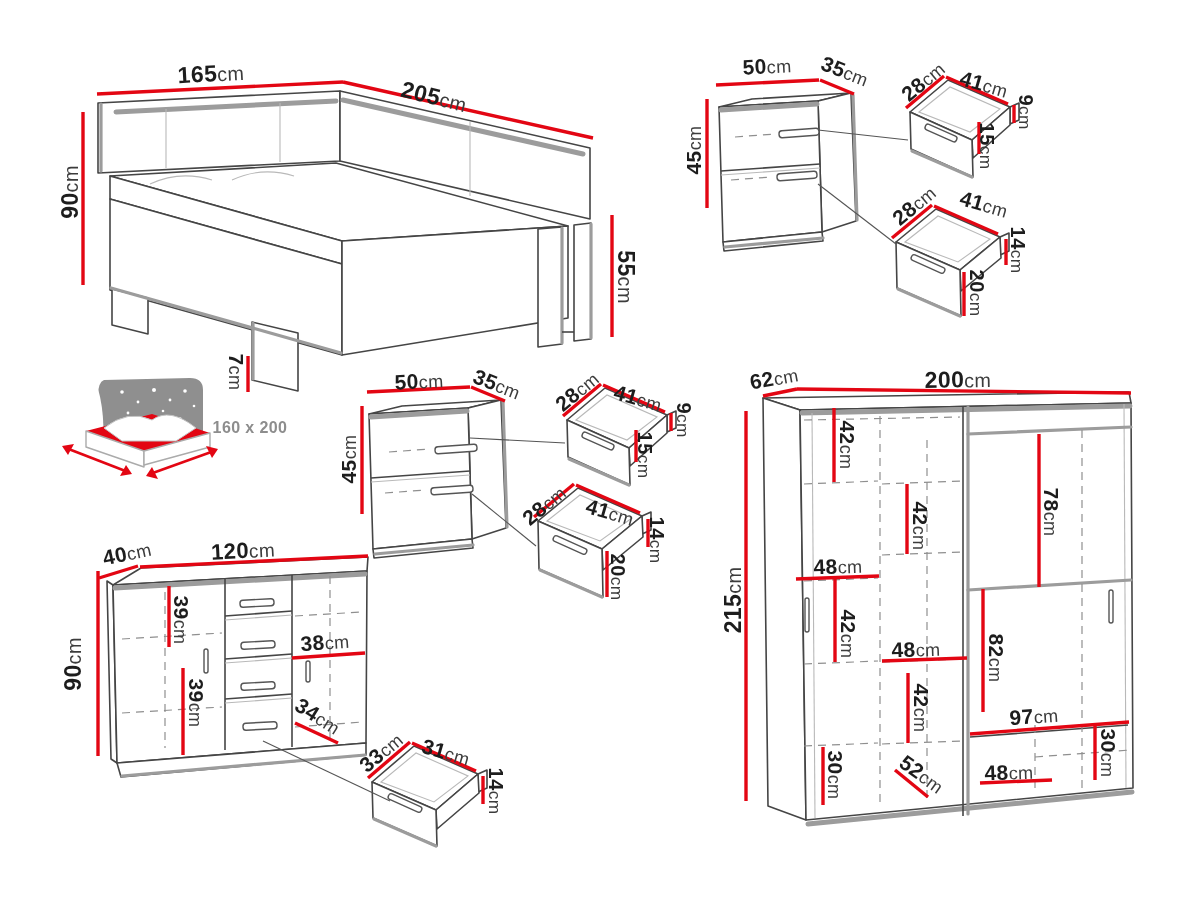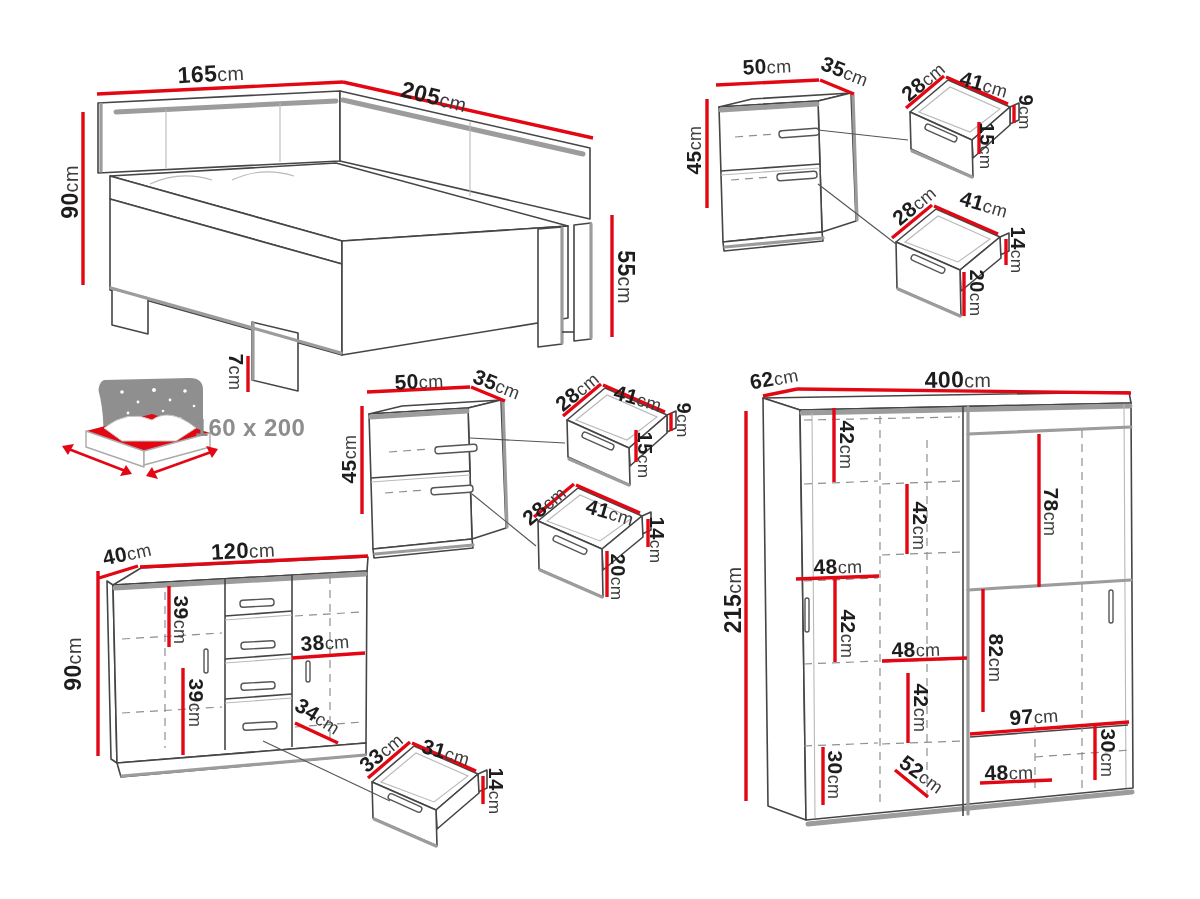--- a/index.html
+++ b/index.html
@@ -293,21 +293,21 @@
     <path class="rd" d="M983,589 L983,712"></path>
     <path class="rd" d="M970,734 L1129,722"></path>
     <path class="rd" d="M1095,725 L1095,780"></path>
     <path class="rd" d="M823,747 L823,805"></path>
     <path class="rd" d="M895,770 L928,797"></path>
     <path class="rd" d="M980,783 L1052,780"></path>
   </g>
 </svg>
 
 <div id="dim-labels">
-  <div class="dim-label muted caption" style="left:250px;top:428px;font-size:24px;">160 x 200</div>
+  <div class="dim-label muted caption" style="left:250px;top:428px;font-size:16px;">160 x 200</div>
 <div class="dim-label" style="left: 211px; top: 74px; font-size: 23px; transform: translate(-50%, -50%) rotate(-3deg);"><span class="num">165</span><span class="unit">cm</span></div>
       <div class="dim-label" style="left: 434px; top: 97px; font-size: 23px; transform: translate(-50%, -50%) rotate(14deg);"><span class="num">205</span><span class="unit">cm</span></div>
       <div class="dim-label" style="left: 70px; top: 192px; font-size: 23px; transform: translate(-50%, -50%) rotate(-90deg);"><span class="num">90</span><span class="unit">cm</span></div>
       <div class="dim-label" style="left: 625px; top: 277px; font-size: 23px; transform: translate(-50%, -50%) rotate(90deg);"><span class="num">55</span><span class="unit">cm</span></div>
       <div class="dim-label" style="left: 236px; top: 372px; font-size: 21px; transform: translate(-50%, -50%) rotate(90deg);"><span class="num">7</span><span class="unit">cm</span></div>
       <div class="dim-label" style="left: 767px; top: 66px; font-size: 21px; transform: translate(-50%, -50%) rotate(-3deg);"><span class="num">50</span><span class="unit">cm</span></div>
       <div class="dim-label" style="left: 845px; top: 71px; font-size: 21px; transform: translate(-50%, -50%) rotate(21deg);"><span class="num">35</span><span class="unit">cm</span></div>
       <div class="dim-label" style="left: 694px; top: 150px; font-size: 21px; transform: translate(-50%, -50%) rotate(-90deg);"><span class="num">45</span><span class="unit">cm</span></div>
       <div class="dim-label" style="left: 923px; top: 81px; font-size: 21px; transform: translate(-50%, -50%) rotate(-40deg);"><span class="num">28</span><span class="unit">cm</span></div>
       <div class="dim-label" style="left: 984px; top: 84px; font-size: 21px; transform: translate(-50%, -50%) rotate(16deg);"><span class="num">41</span><span class="unit">cm</span></div>
@@ -332,21 +332,21 @@
       <div class="dim-label" style="left: 243px; top: 551px; font-size: 22px; transform: translate(-50%, -50%) rotate(-3deg);"><span class="num">120</span><span class="unit">cm</span></div>
       <div class="dim-label" style="left: 73px; top: 664px; font-size: 23px; transform: translate(-50%, -50%) rotate(-90deg);"><span class="num">90</span><span class="unit">cm</span></div>
       <div class="dim-label" style="left: 181px; top: 620px; font-size: 21px; transform: translate(-50%, -50%) rotate(90deg);"><span class="num">39</span><span class="unit">cm</span></div>
       <div class="dim-label" style="left: 196px; top: 703px; font-size: 21px; transform: translate(-50%, -50%) rotate(90deg);"><span class="num">39</span><span class="unit">cm</span></div>
       <div class="dim-label" style="left: 325px; top: 642px; font-size: 21px; transform: translate(-50%, -50%) rotate(-4deg);"><span class="num">38</span><span class="unit">cm</span></div>
       <div class="dim-label" style="left: 318px; top: 716px; font-size: 21px; transform: translate(-50%, -50%) rotate(32deg);"><span class="num">34</span><span class="unit">cm</span></div>
       <div class="dim-label" style="left: 381px; top: 752px; font-size: 21px; transform: translate(-50%, -50%) rotate(-40deg);"><span class="num">33</span><span class="unit">cm</span></div>
       <div class="dim-label" style="left: 446px; top: 752px; font-size: 21px; transform: translate(-50%, -50%) rotate(16deg);"><span class="num">31</span><span class="unit">cm</span></div>
       <div class="dim-label" style="left: 496px; top: 791px; font-size: 20px; transform: translate(-50%, -50%) rotate(90deg);"><span class="num">14</span><span class="unit">cm</span></div>
       <div class="dim-label" style="left: 774px; top: 378px; font-size: 21px; transform: translate(-50%, -50%) rotate(-10deg);"><span class="num">62</span><span class="unit">cm</span></div>
-      <div class="dim-label" style="left: 958px; top: 380px; font-size: 23px; transform: translate(-50%, -50%) rotate(-1deg);"><span class="num">400</span><span class="unit">cm</span></div>
+      <div class="dim-label" style="left: 958px; top: 380px; font-size: 23px; transform: translate(-50%, -50%) rotate(-1deg);"><span class="num">200</span><span class="unit">cm</span></div>
       <div class="dim-label" style="left: 733px; top: 600px; font-size: 23px; transform: translate(-50%, -50%) rotate(-90deg);"><span class="num">215</span><span class="unit">cm</span></div>
       <div class="dim-label" style="left: 847px; top: 445px; font-size: 21px; transform: translate(-50%, -50%) rotate(90deg);"><span class="num">42</span><span class="unit">cm</span></div>
       <div class="dim-label" style="left: 920px; top: 526px; font-size: 21px; transform: translate(-50%, -50%) rotate(90deg);"><span class="num">42</span><span class="unit">cm</span></div>
       <div class="dim-label" style="left: 1051px; top: 512px; font-size: 21px; transform: translate(-50%, -50%) rotate(90deg);"><span class="num">78</span><span class="unit">cm</span></div>
       <div class="dim-label" style="left: 838px; top: 566px; font-size: 21px; transform: translate(-50%, -50%) rotate(-2deg);"><span class="num">48</span><span class="unit">cm</span></div>
       <div class="dim-label" style="left: 848px; top: 634px; font-size: 21px; transform: translate(-50%, -50%) rotate(90deg);"><span class="num">42</span><span class="unit">cm</span></div>
       <div class="dim-label" style="left: 916px; top: 649px; font-size: 21px; transform: translate(-50%, -50%) rotate(-2deg);"><span class="num">48</span><span class="unit">cm</span></div>
       <div class="dim-label" style="left: 921px; top: 708px; font-size: 21px; transform: translate(-50%, -50%) rotate(90deg);"><span class="num">42</span><span class="unit">cm</span></div>
       <div class="dim-label" style="left: 996px; top: 658px; font-size: 21px; transform: translate(-50%, -50%) rotate(90deg);"><span class="num">82</span><span class="unit">cm</span></div>
       <div class="dim-label" style="left: 1034px; top: 716px; font-size: 21px; transform: translate(-50%, -50%) rotate(-4deg);"><span class="num">97</span><span class="unit">cm</span></div>

